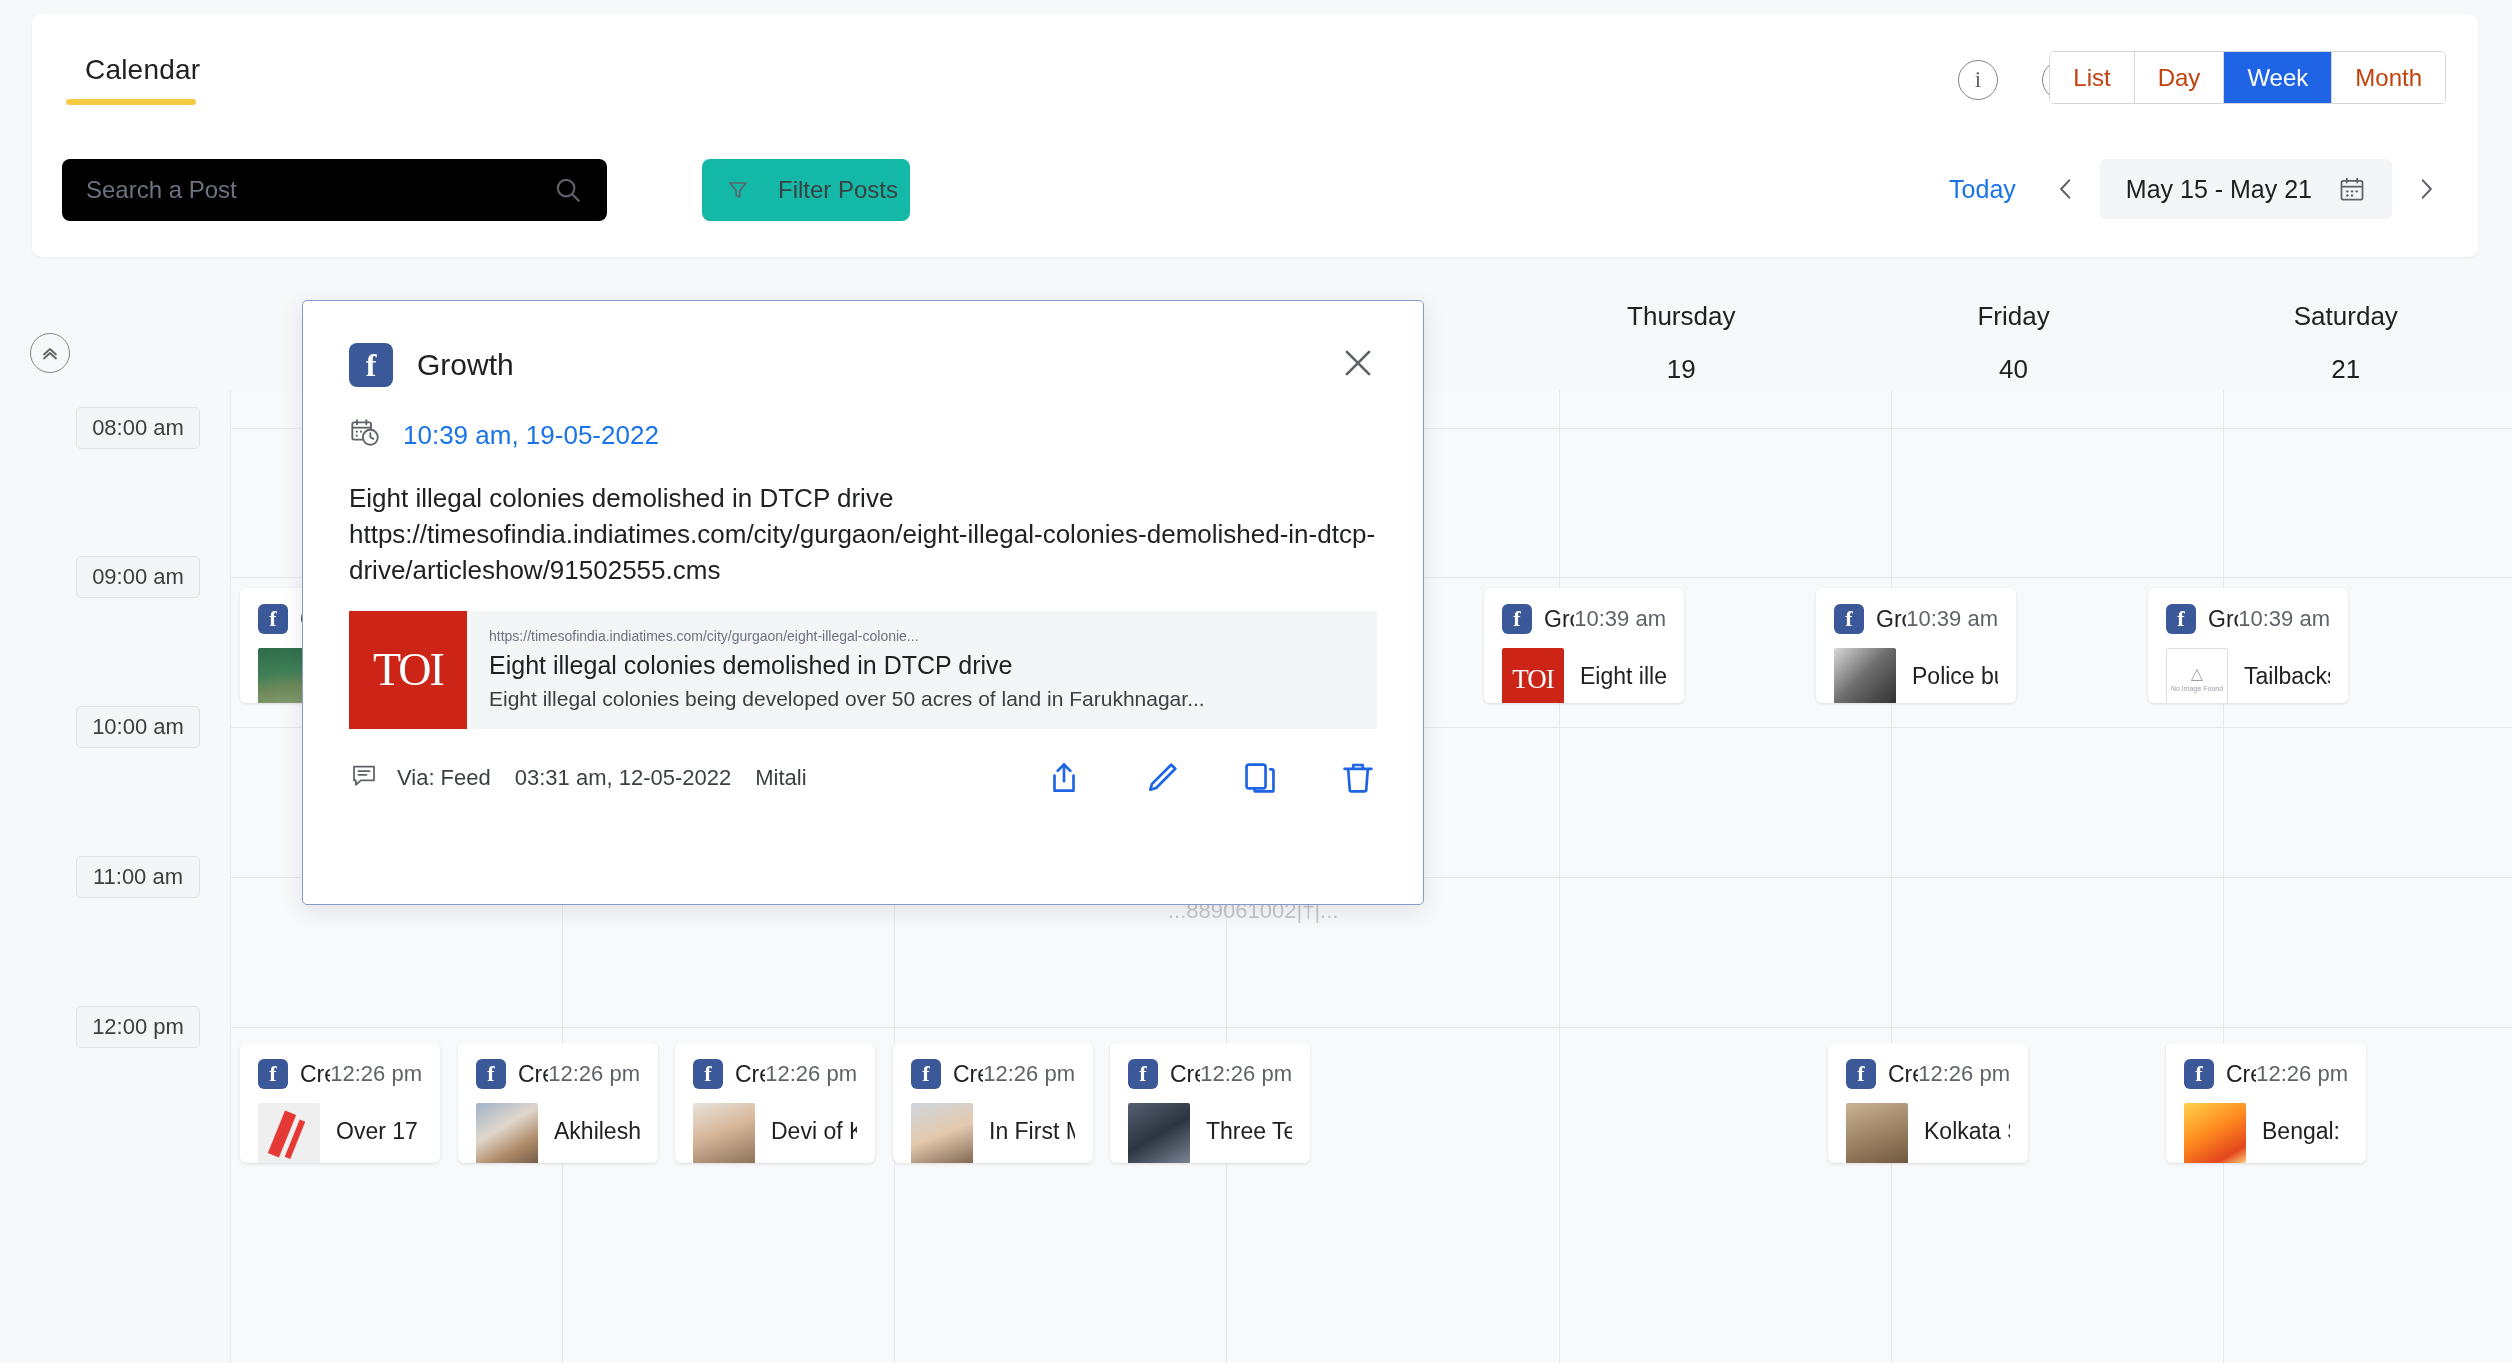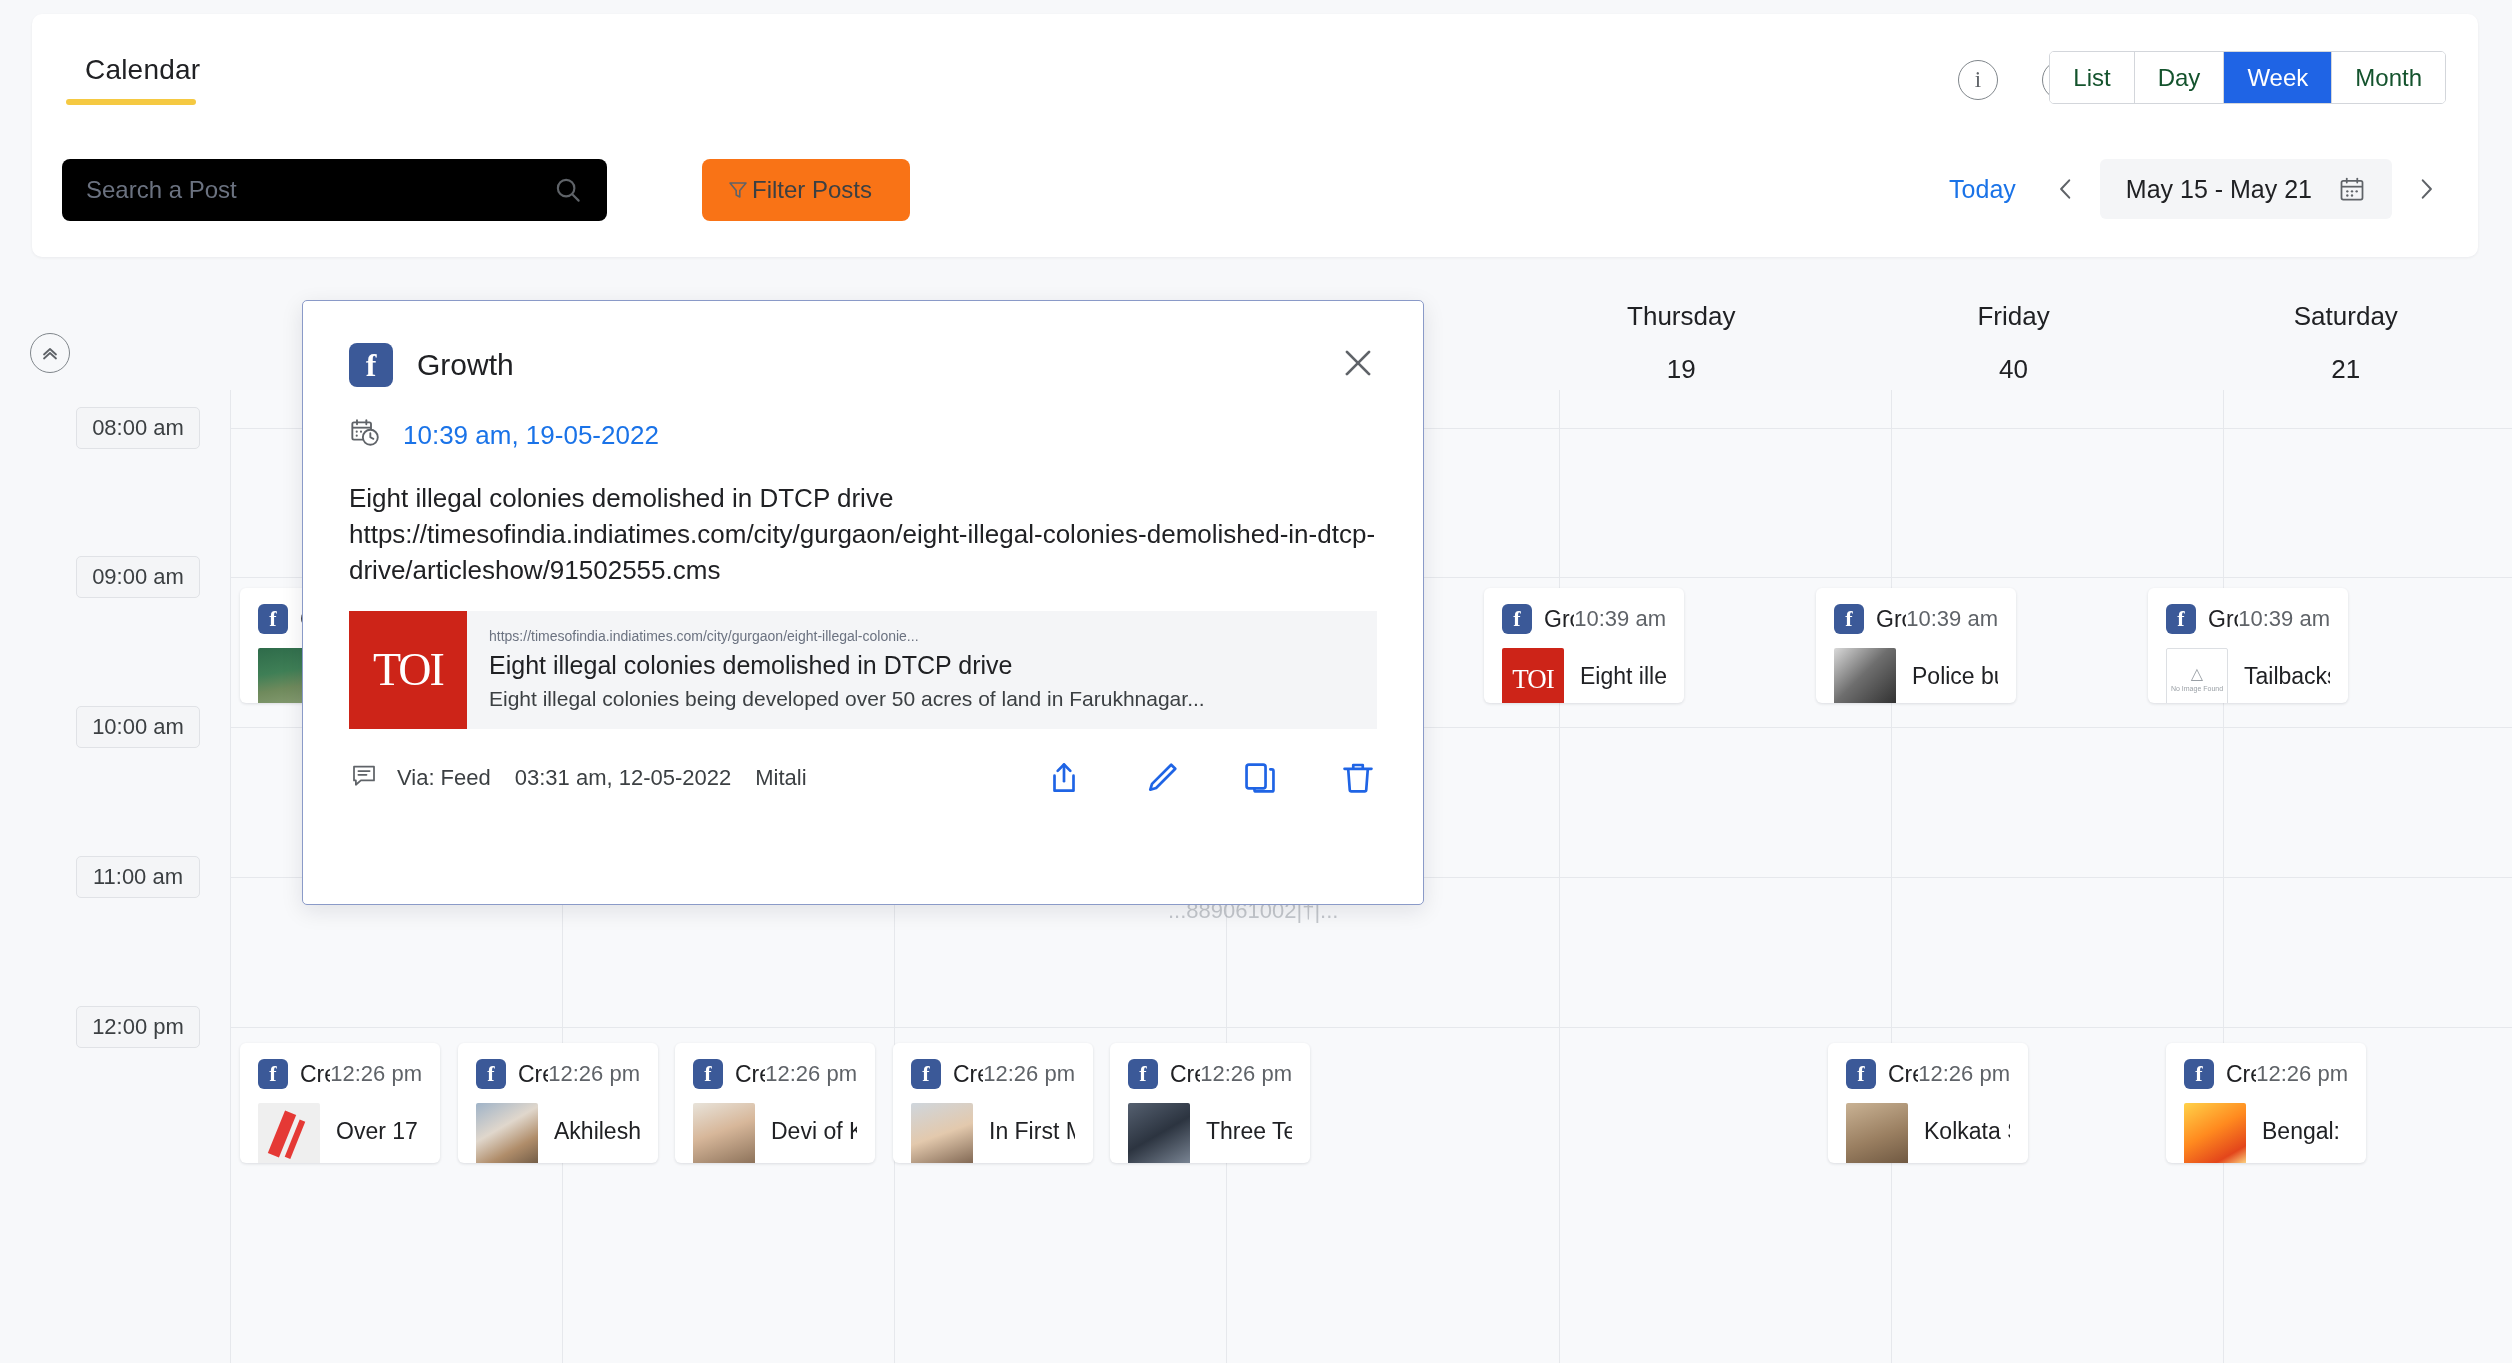--- a/index.html
+++ b/index.html
@@ -38,22 +38,22 @@
     flex: 1; border: 0; outline: 0; background: transparent;
     font-size: 24px; color: #5f6368;
     font-family: "Liberation Sans", sans-serif;
   }
   .search-input::placeholder { color: #6b7280; }
   .icon-btn { display: flex; align-items: center; justify-content: center; }
 
   .filter-box {
     position: absolute; left: 670px; top: 145px;
     width: 208px; height: 62px;
-    background: #f97316; border-radius: 8px;
-    display: flex; align-items: center; gap: 2px; padding: 0 24px;
+    background: #14b8a6; border-radius: 8px;
+    display: flex; align-items: center; gap: 28px; padding: 0 24px;
   }
   .filter-label { font-size: 24px; color: #3c4043; white-space: nowrap; }
 
   .info-icons {
     position: absolute; right: 396px; top: 46px;
     display: flex; gap: 44px; align-items: center;
   }
   .circ-icon {
     width: 40px; height: 40px; border-radius: 50%;
     border: 1.6px solid #80868b; color: #5f6368;
@@ -62,21 +62,21 @@
   }
 
   .viewswitch {
     position: absolute; right: 32px; top: 37px;
     display: flex; border: 1px solid #d3d6db; border-radius: 5px;
     overflow: hidden; height: 53px;
   }
   .viewswitch div {
     display: flex; align-items: center; justify-content: center;
     min-width: 0; padding: 0 23px;
-    font-size: 24px; color: #14532d; background: #fff;
+    font-size: 24px; color: #c2410c; background: #fff;
     border-right: 1px solid #d3d6db; cursor: pointer;
   }
   .viewswitch div:last-child { border-right: 0; }
   .viewswitch div.active { background: #1f64e5; color: #fff; }
 
   .daterow {
     position: absolute; right: 30px; top: 145px;
     display: flex; align-items: center; gap: 0;
   }
   .today-link { font-size: 25px; color: #1a73e8; cursor: pointer; margin-right: 28px; }

